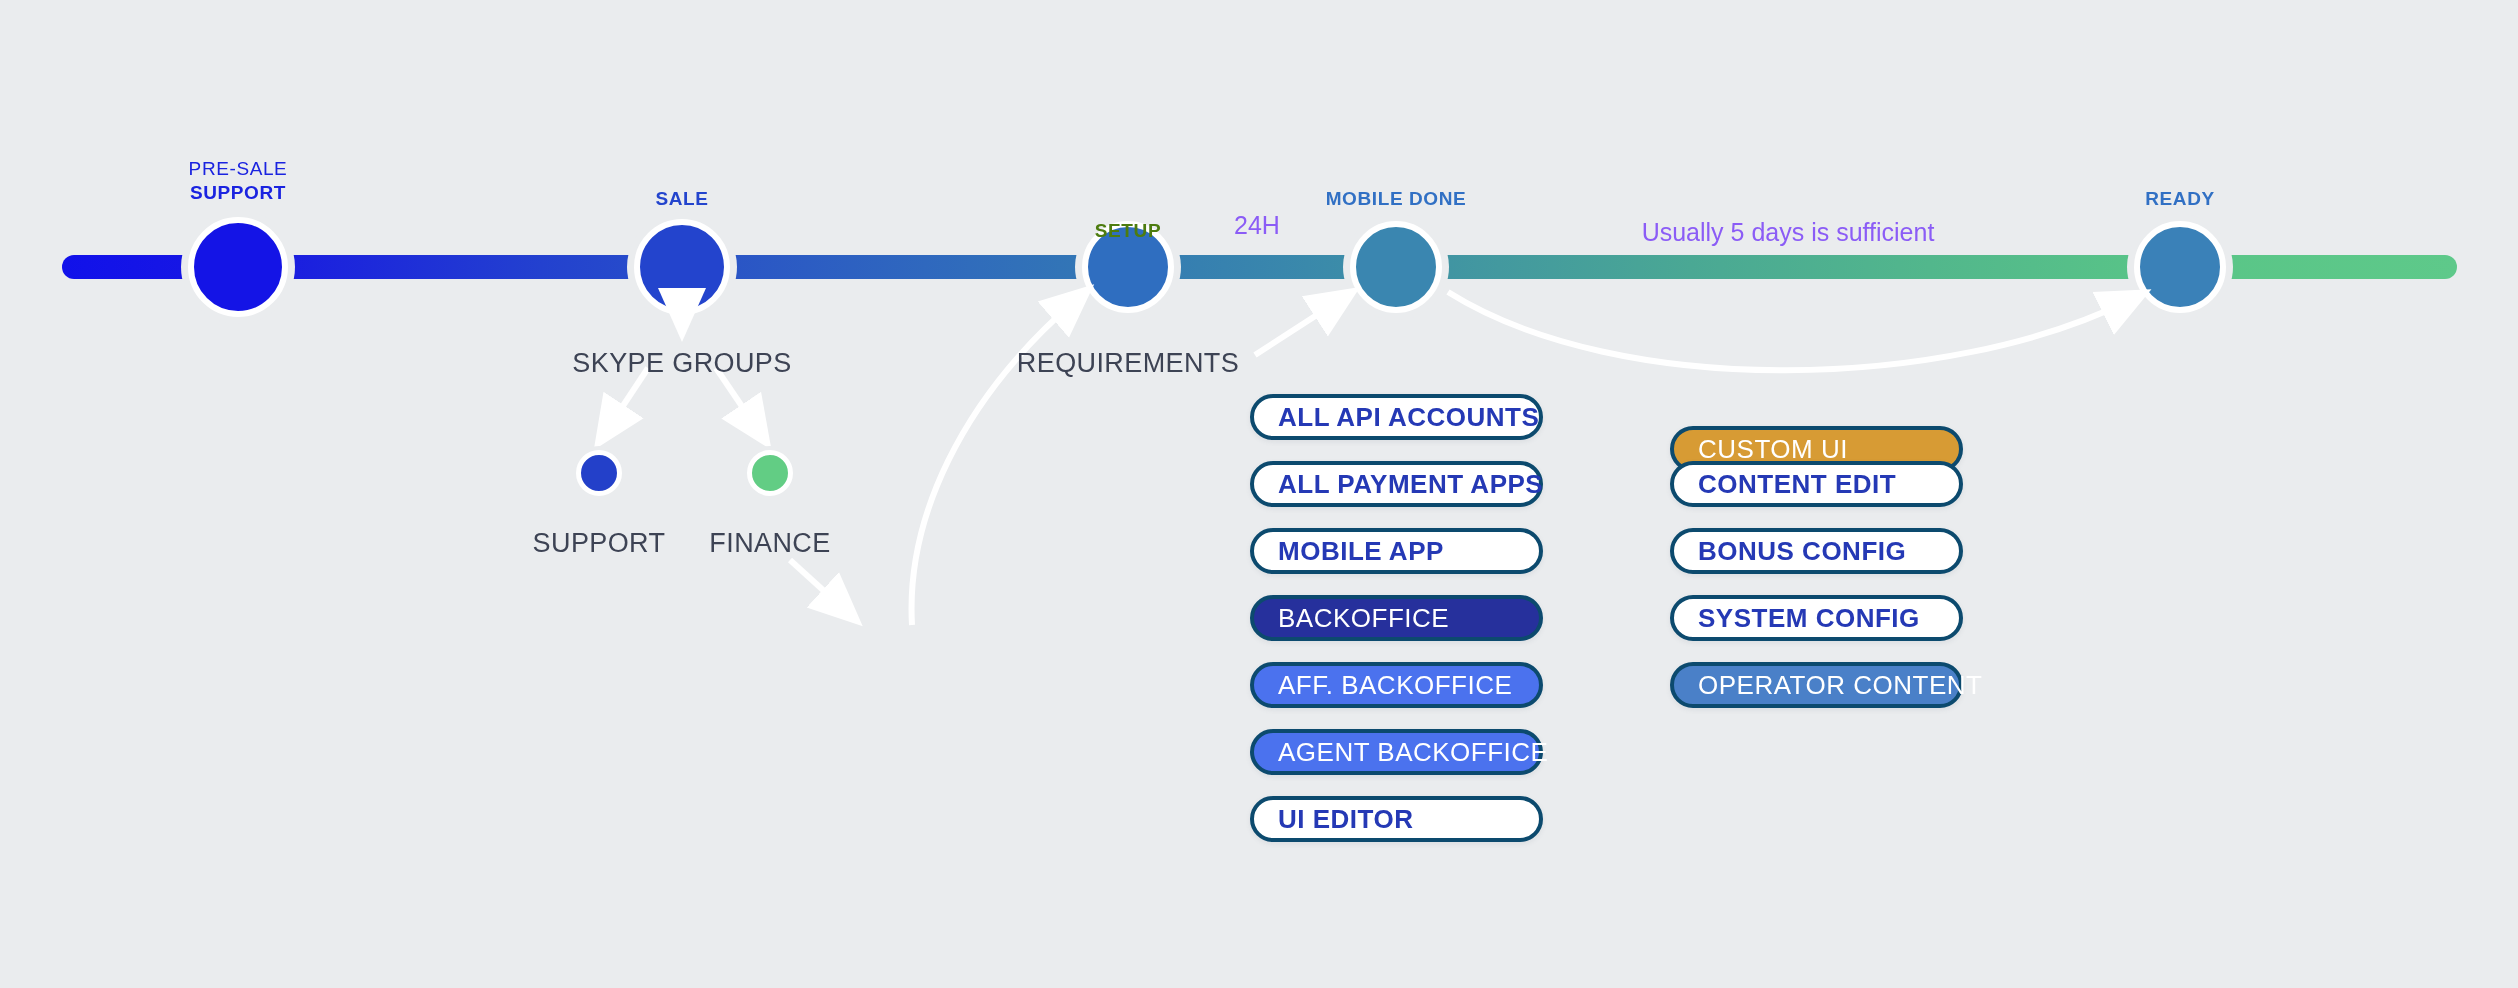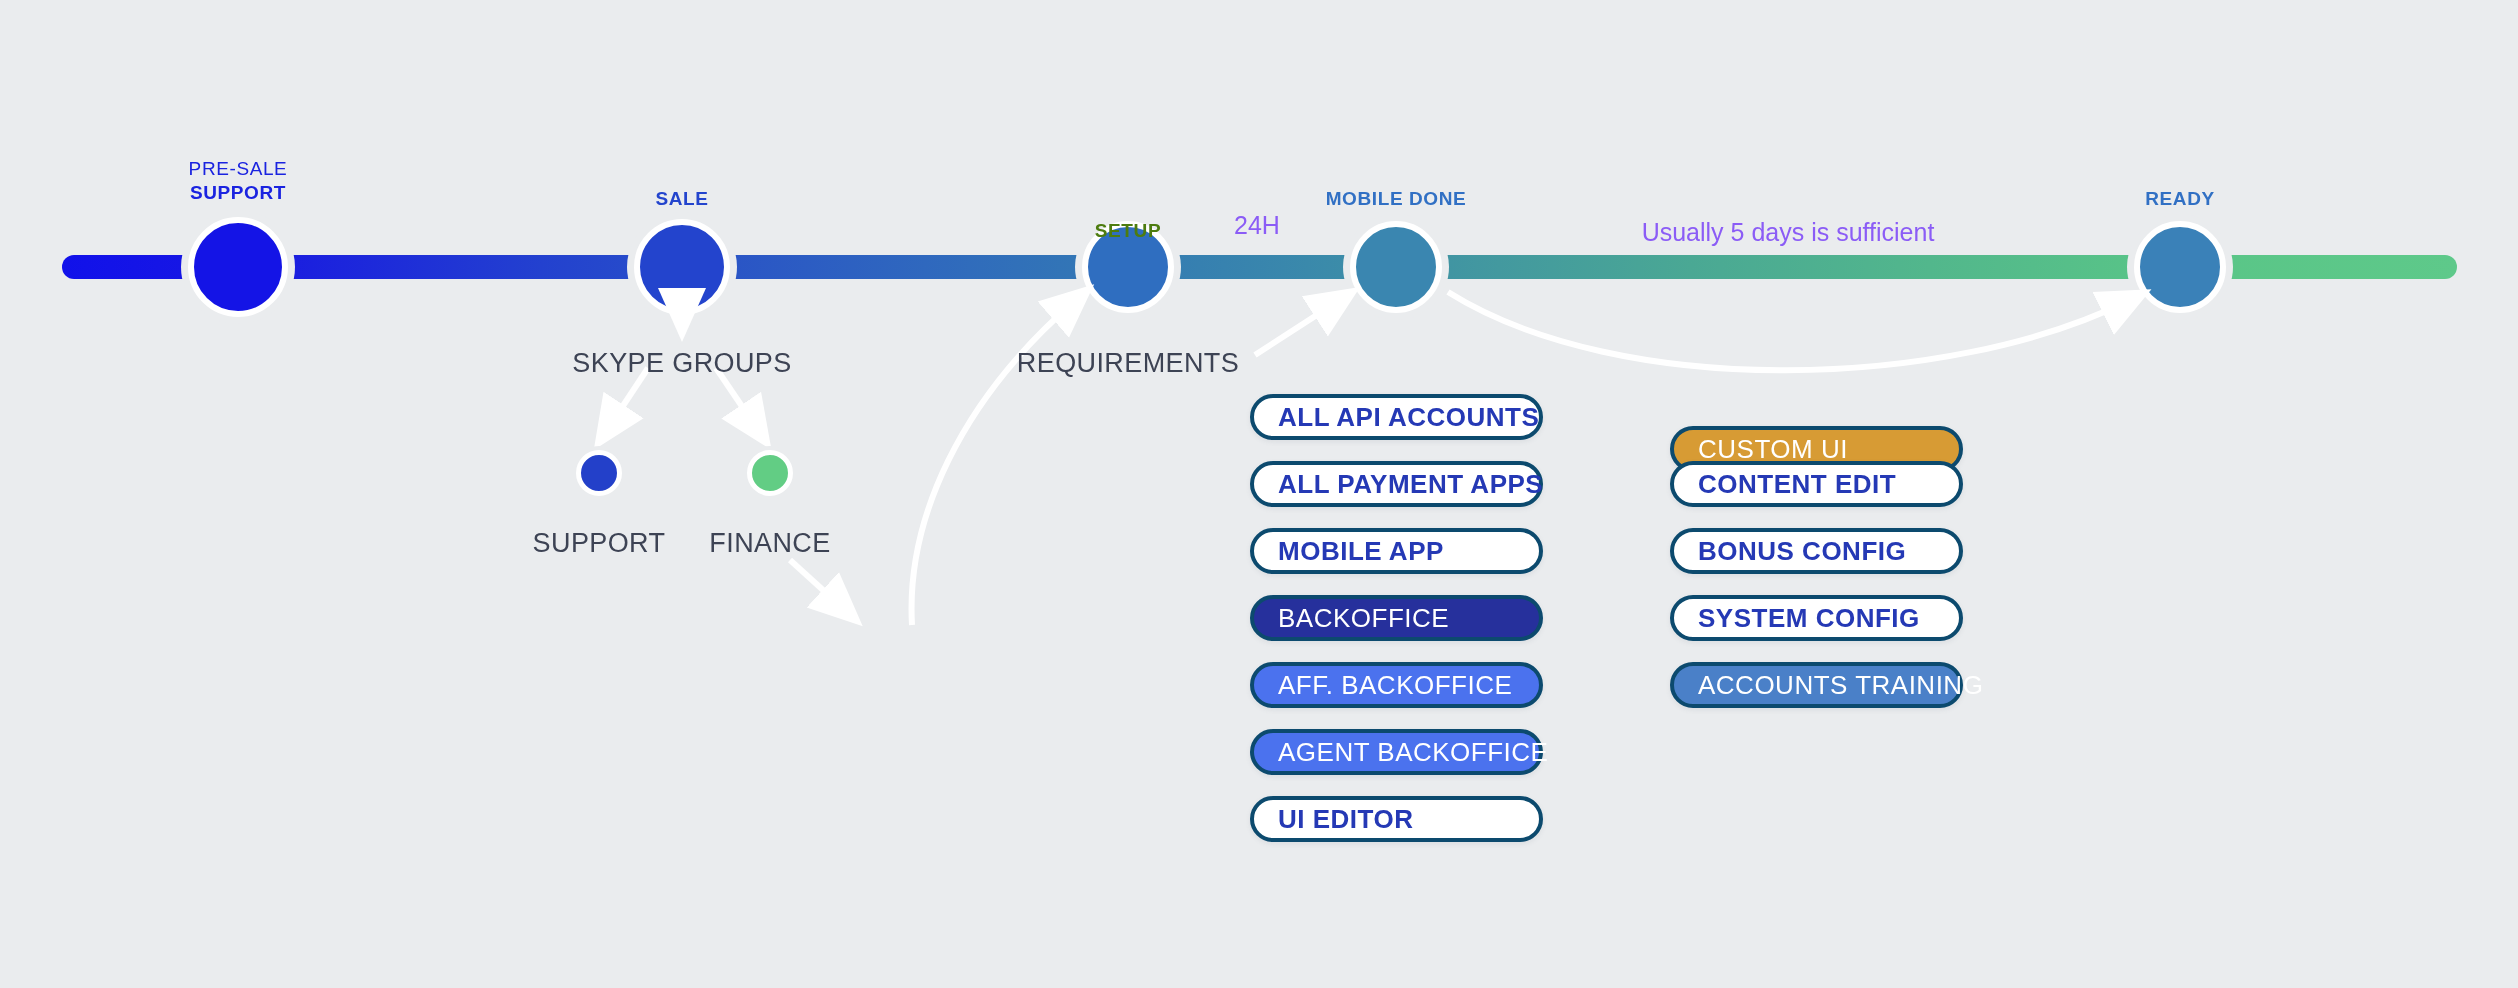--- a/index.html
+++ b/index.html
@@ -221,17 +221,17 @@
       <div class="pill" style="left: 1670px; top: 461px; width: 293px; background: rgb(255, 255, 255); color: rgb(37, 57, 181); font-weight: bold;">
         <span>CONTENT EDIT</span>
       </div>
       <div class="pill" style="left: 1670px; top: 528px; width: 293px; background: rgb(255, 255, 255); color: rgb(37, 57, 181); font-weight: bold;">
         <span>BONUS CONFIG</span>
       </div>
       <div class="pill" style="left: 1670px; top: 595px; width: 293px; background: rgb(255, 255, 255); color: rgb(37, 57, 181); font-weight: bold;">
         <span>SYSTEM CONFIG</span>
       </div>
       <div class="pill" style="left: 1670px; top: 662px; width: 293px; background: rgb(74, 128, 200); color: rgb(255, 255, 255); font-weight: normal;">
-        <span>ACCOUNTS TRAINING</span>
+        <span>OPERATOR CONTENT</span>
       </div>
     </div>
 
 </div>
 
 </body></html>

